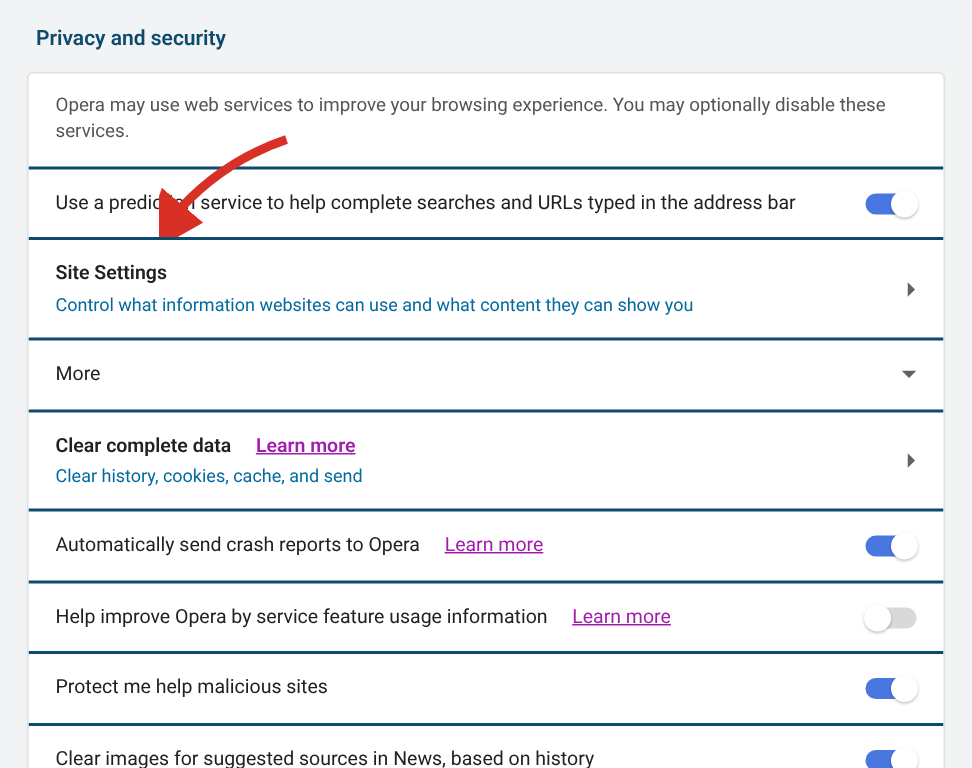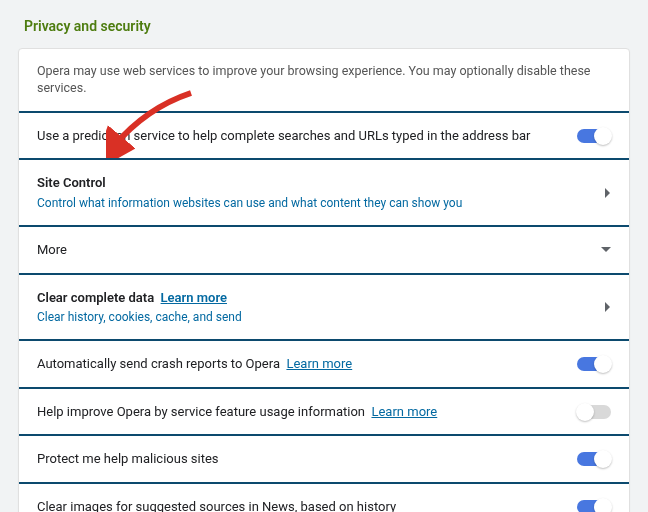--- a/index.html
+++ b/index.html
@@ -14,21 +14,21 @@
     color: #202124;
     overflow: hidden;
     position: relative;
   }
   .page {
     padding: 18px 18px 0 18px;
   }
   .section-title {
     font-size: 14px;
     font-weight: 600;
-    color: #4d7c0f;
+    color: #0c4a6e;
     margin: 0 0 14px 6px;
   }
   .card {
     background: #fff;
     border: 1px solid #e0e0e0;
     border-radius: 4px;
     box-shadow: 0 1px 2px rgba(0,0,0,0.04);
     overflow: hidden;
   }
   .row {
@@ -49,23 +49,24 @@
     line-height: 1.35;
   }
   .row-title.bold { font-weight: 600; }
   .row-sub {
     font-size: 12px;
     color: #0369a1;
     margin-top: 3px;
     line-height: 1.35;
   }
   .link {
-    color: #0369a1;
+    color: #a21caf;
     text-decoration: underline;
     cursor: pointer;
+    margin-left: 10px;
   }
   .info-row .row-title {
     font-size: 12.5px;
     color: #555;
   }
   .chevron {
     width: 18px;
     display: flex;
     align-items: center;
     justify-content: flex-end;
@@ -126,21 +127,21 @@
         <div class="row-title">Use a prediction service to help complete searches and URLs typed in the address bar</div>
       </div>
       <div class="toggle on">
         <div class="toggle-track"></div>
           <div class="toggle-knob"></div>
       </div>
     </div>
 
     <div class="row">
       <div class="row-body">
-        <div class="row-title bold">Site Control</div>
+        <div class="row-title bold">Site Settings</div>
         <div class="row-sub">Control what information websites can use and what content they can show you</div>
       </div>
       <div class="chevron">
         <svg width="6" height="10" viewBox="0 0 6 10">
             <path d="M0 0 L5 5 L0 10 Z" fill="#5f6368"></path>
           </svg>
       </div>
     </div>
 
     <div class="row">

